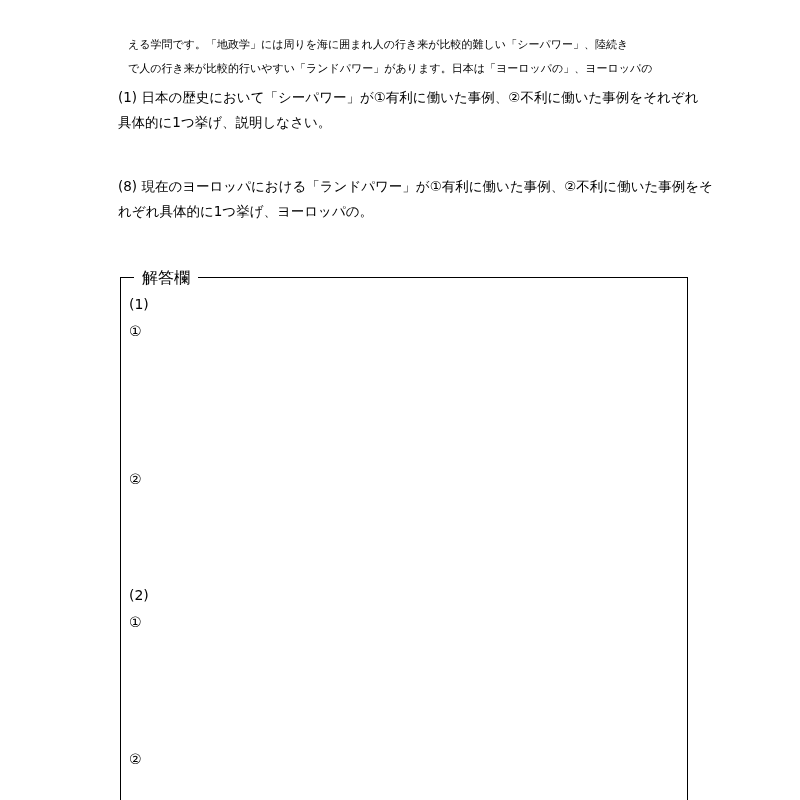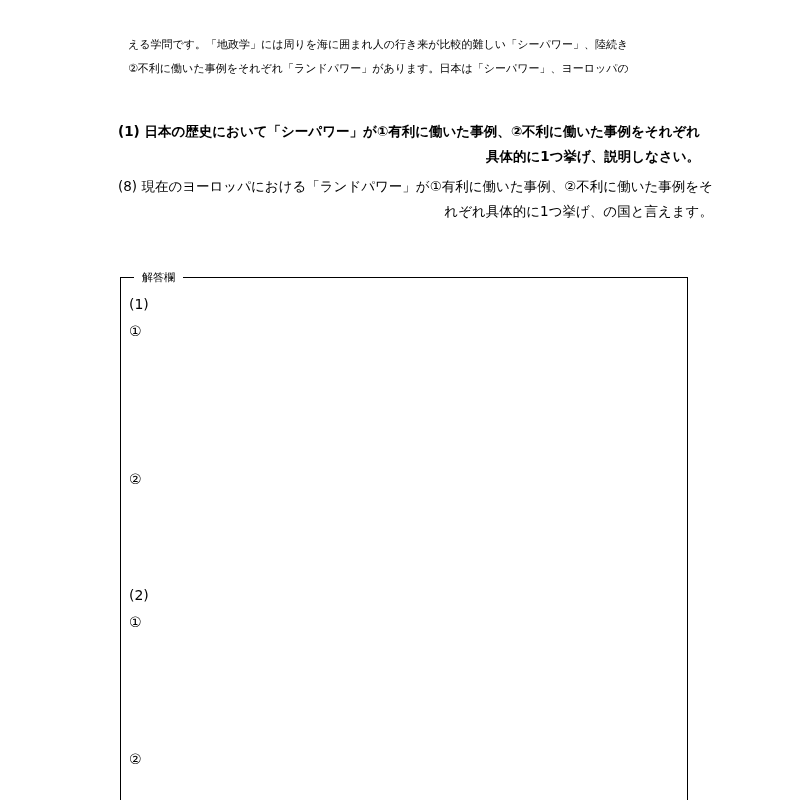--- a/index.html
+++ b/index.html
@@ -29,41 +29,40 @@
     font-size: 11px;
     line-height: 24px;
     margin-top: 28px;
   }
   .question {
     position: absolute;
     left: 118px;
     font-size: 13.5px;
     line-height: 25px;
   }
-  .question-1 { top: 119px; font-weight: bold; }
+  .question-1 { top: 85px; }
   .question-2 { top: 174px; }
   .question .continuation {
-    text-align: right;
   }
   .answer-box {
     position: absolute;
     left: 120px;
     top: 277px;
     width: 566px;
     height: 560px;
     border: 1.5px solid #000000;
     background: #ffffff;
   }
   .answer-box-legend {
     position: absolute;
     top: -10px;
     left: 13px;
     background: #ffffff;
     padding: 0 8px;
-    font-size: 11px;
+    font-size: 16px;
     line-height: 20px;
   }
   .ans-label {
     position: absolute;
     left: 8px;
     font-size: 14px;
     line-height: 18px;
   }
   .ans-s1-label  { top: 17px; }
   .ans-s1-item1  { top: 44px; }
@@ -72,31 +71,31 @@
   .ans-s2-item1  { top: 335px; }
   .ans-s2-item2  { top: 472px; }
 </style>
 </head>
 <body>
 
 <div class="page">
 
   <div class="intro">
     <div class="text-line">える学問です。「地政学」には周りを海に囲まれ人の行き来が比較的難しい「シーパワー」、陸続き</div>
-    <div class="text-line">②不利に働いた事例をそれぞれ「ランドパワー」があります。日本は「シーパワー」、ヨーロッパの</div>
+    <div class="text-line">で人の行き来が比較的行いやすい「ランドパワー」があります。日本は「ヨーロッパの」、ヨーロッパの</div>
   </div>
 
   <div class="question question-1">
     <div class="text-line">(1) 日本の歴史において「シーパワー」が①有利に働いた事例、②不利に働いた事例をそれぞれ</div>
     <div class="text-line continuation">具体的に1つ挙げ、説明しなさい。</div>
   </div>
 
   <div class="question question-2">
     <div class="text-line">(8) 現在のヨーロッパにおける「ランドパワー」が①有利に働いた事例、②不利に働いた事例をそ</div>
-    <div class="text-line continuation">れぞれ具体的に1つ挙げ、の国と言えます。</div>
+    <div class="text-line continuation">れぞれ具体的に1つ挙げ、ヨーロッパの。</div>
   </div>
 
   <div class="answer-box">
     <div class="answer-box-legend">解答欄</div>
 
     <div class="ans-label ans-s1-label">(1)</div>
     <div class="ans-label ans-s1-item1">①</div>
     <div class="ans-label ans-s1-item2">②</div>
 
     <div class="ans-label ans-s2-label">(2)</div>

